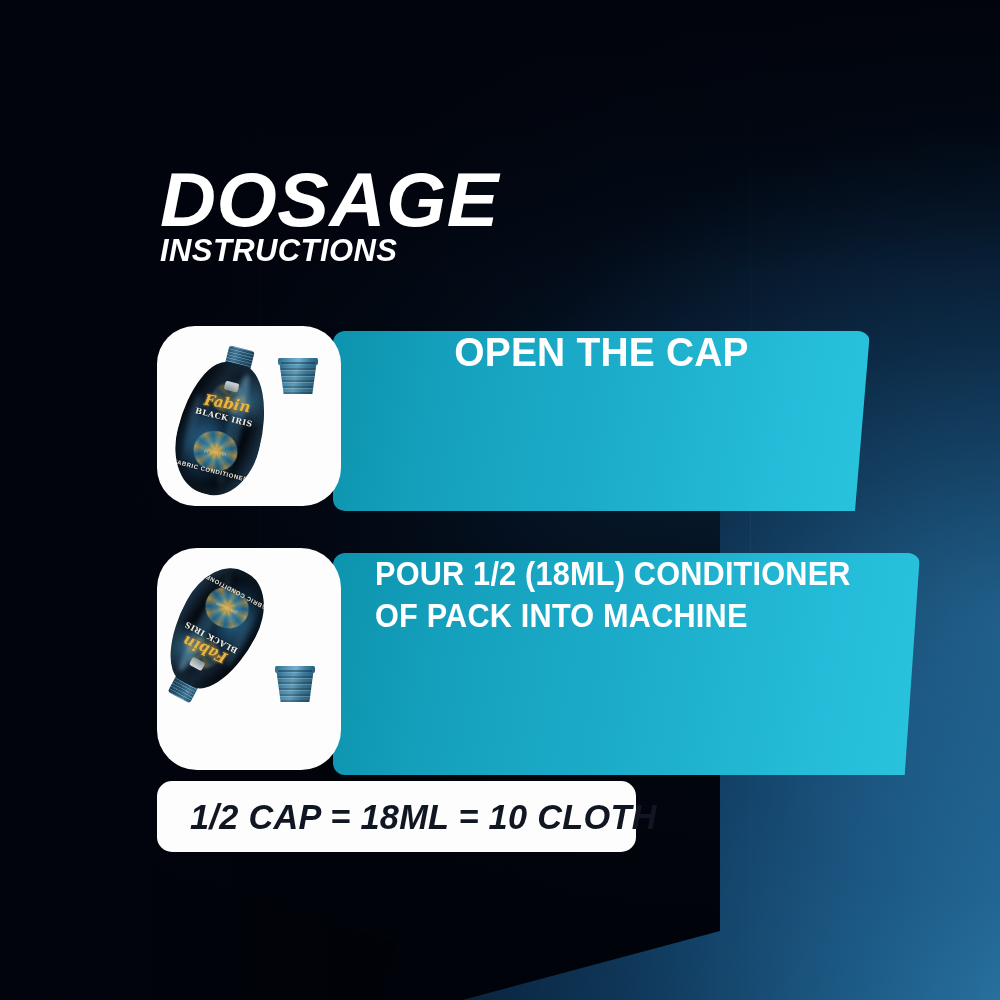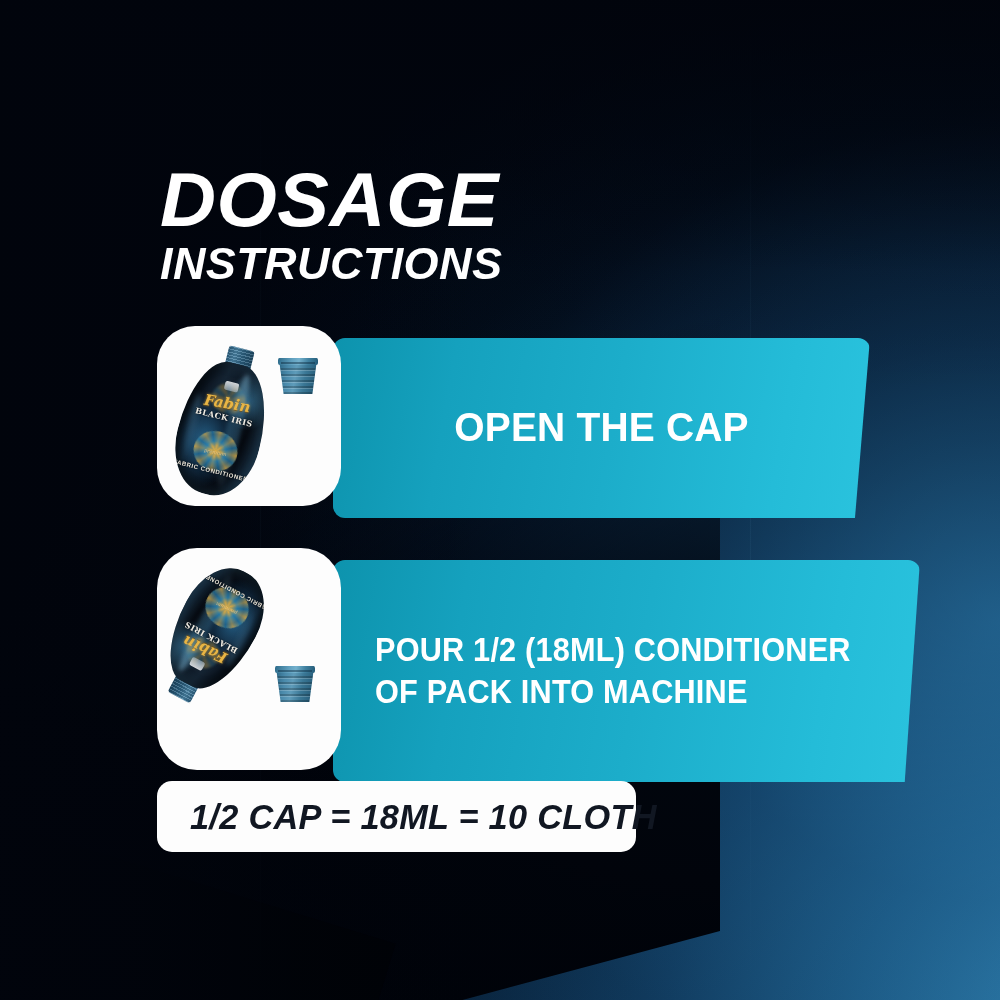--- a/index.html
+++ b/index.html
@@ -94,46 +94,45 @@
     line-height:0.92;
     font-weight:bold;
     font-style:italic;
     letter-spacing:0.5px;
     color:#ffffff;
     transform:scaleX(1.02);
     transform-origin:left center;
   }
   .heading-sub {
     display:block;
-    margin-top:6px;
-    font-size:45px;
+    font-size:31px;
     line-height:1.0;
     font-weight:bold;
     font-style:italic;
     letter-spacing:0.4px;
     color:#ffffff;
   }
 
   
   .row {
     position:absolute;
     z-index:5;
   }
   .row-1 { left:157px; top:326px; width:713px; height:180px; }
   .row-2 { left:157px; top:548px; width:763px; height:222px; }
 
   .banner {
     position:absolute;
-    top:12px;
+    top:5px;
     left:176px;
     height:100%;
     background:linear-gradient(100deg, #0d93ad 0%, #15a1be 22%, #1cadca 52%, #24bcd8 82%, #2ac3de 100%);
     border-radius:12px;
     display:flex;
-    align-items:center;
+    align-items:flex-start;
   }
   .row-1 .banner {
     width:537px;
     clip-path:polygon(0 0, 100% 0, 97.2% 100%, 0 100%);
   }
   .row-2 .banner {
     width:587px;
     clip-path:polygon(0 0, 100% 0, 97.4% 100%, 0 100%);
   }
   .banner-text {

